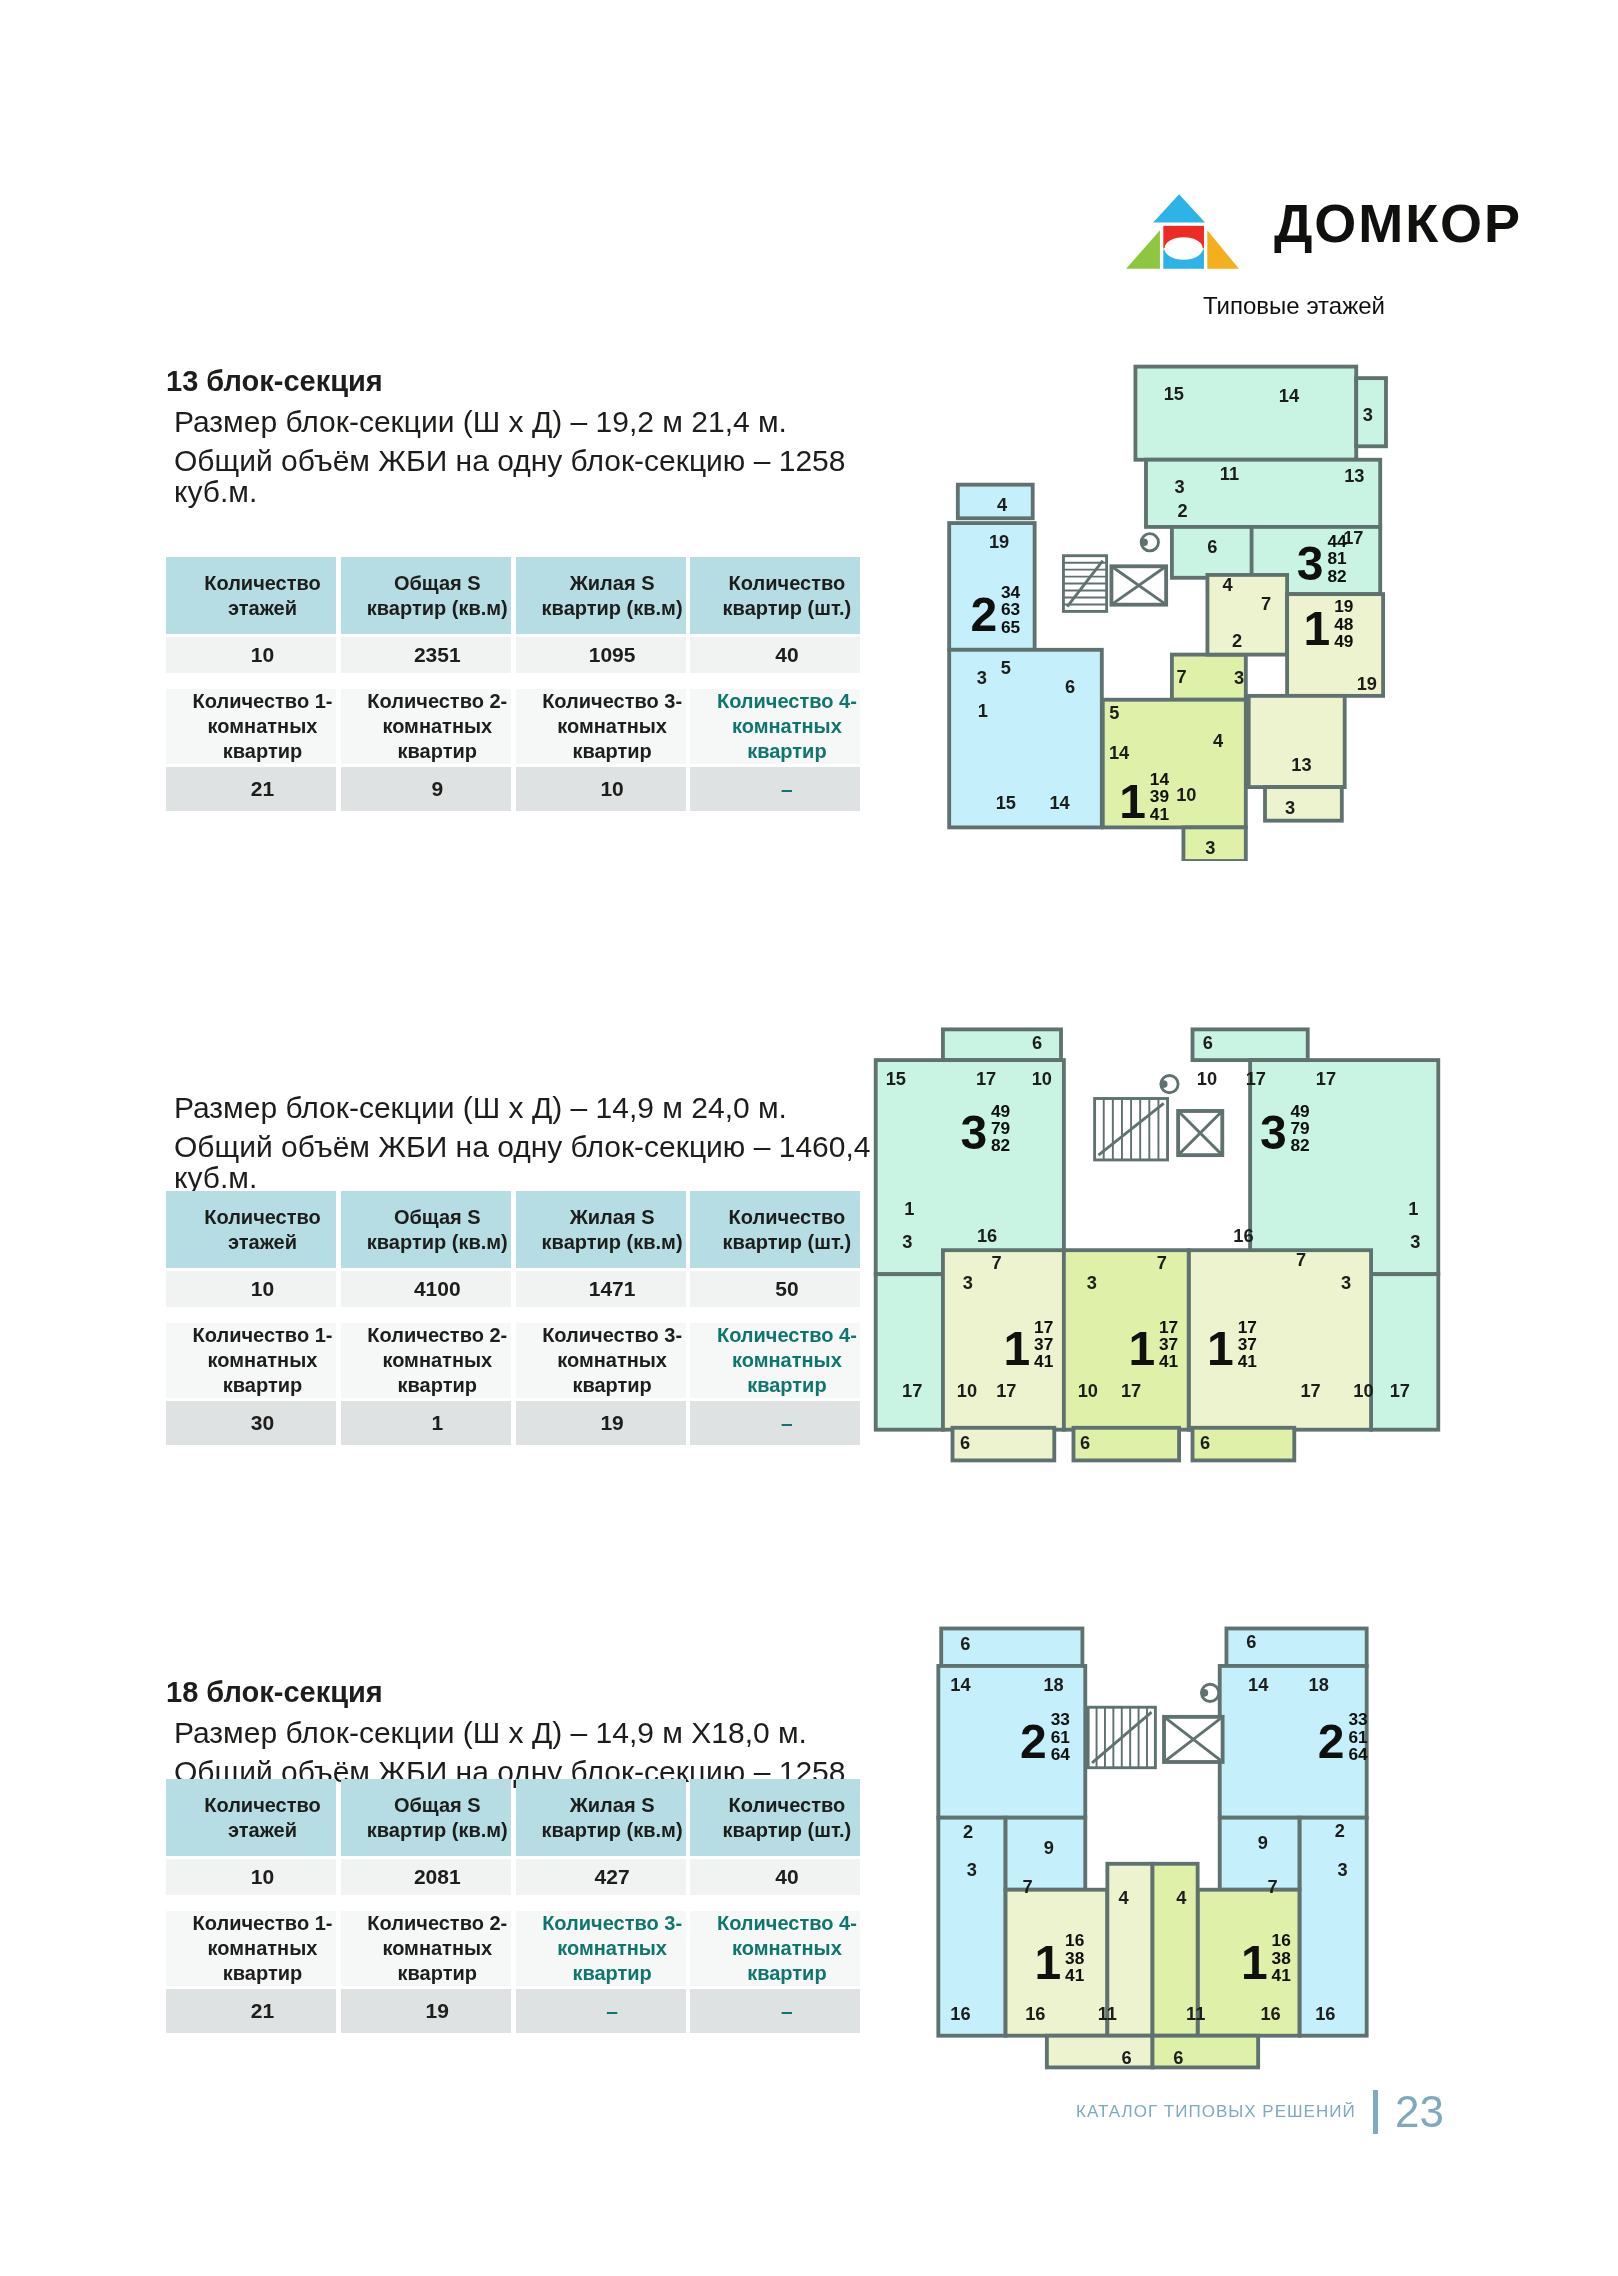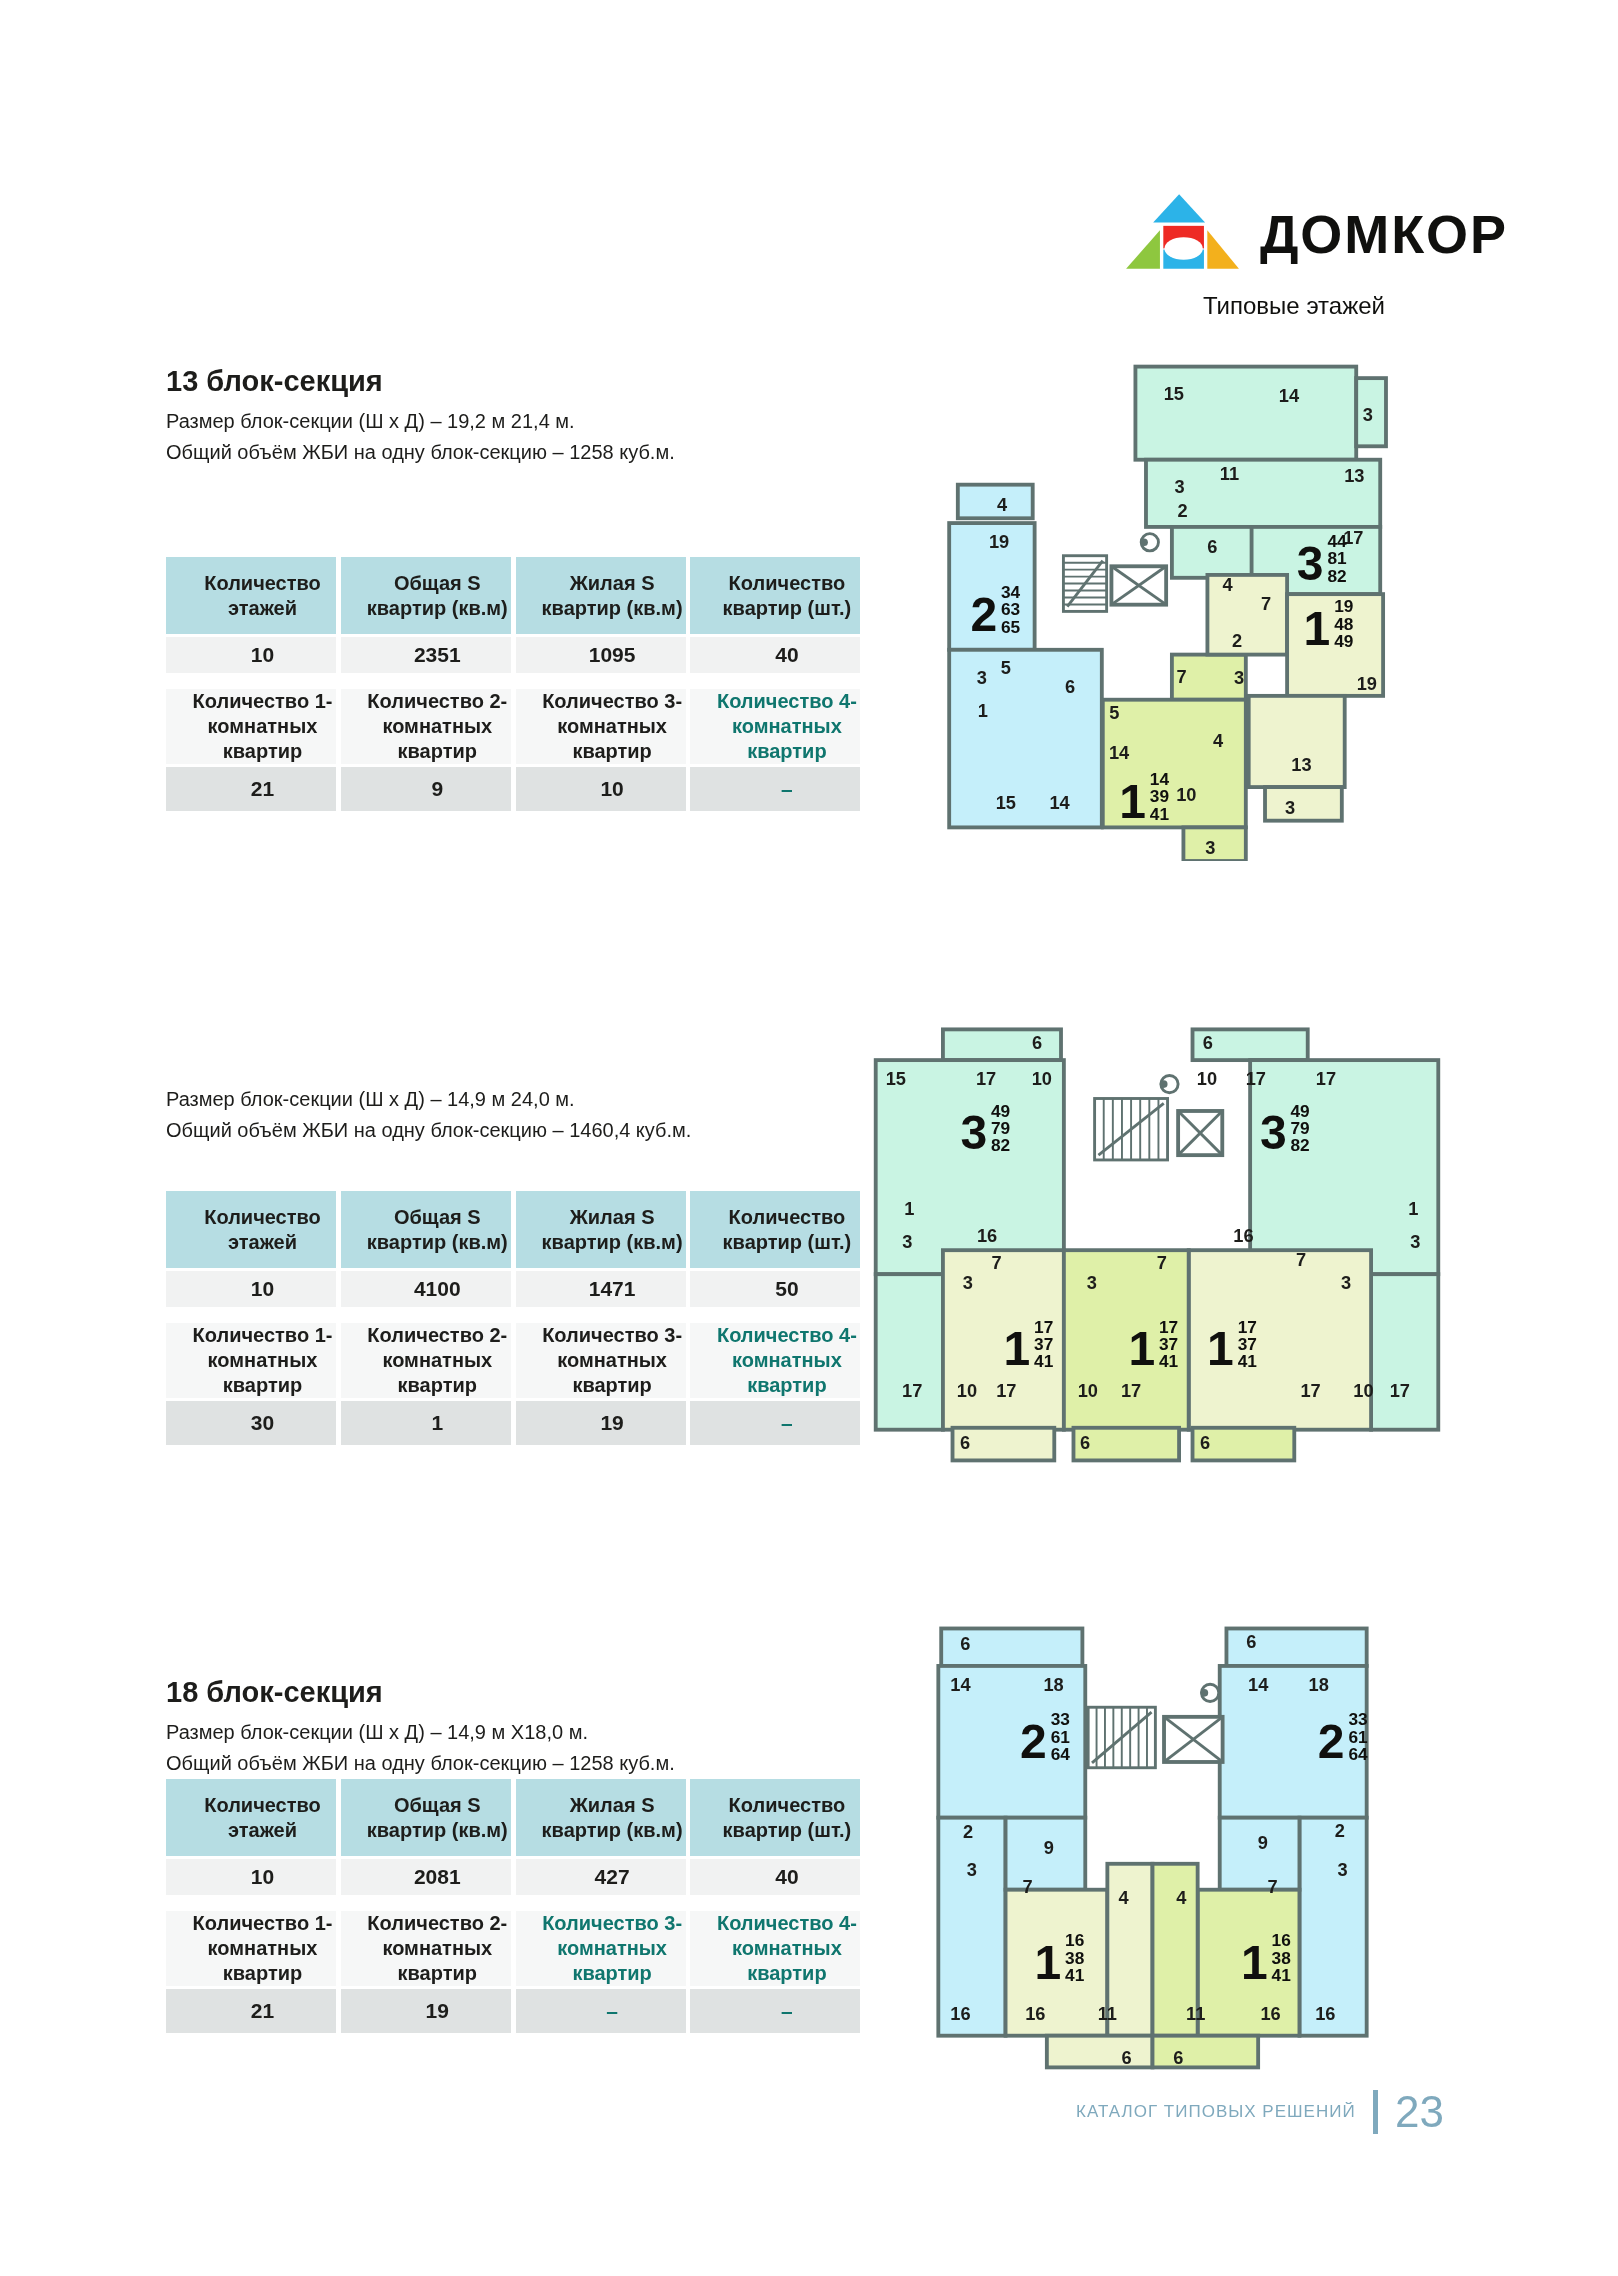--- a/index.html
+++ b/index.html
@@ -1,27 +1,27 @@
 <!DOCTYPE html>
 <html><head>
 <meta charset="utf-8">
 <style>
   html,body{margin:0;padding:0;background:#ffffff;}
   .page{position:relative;width:1619px;height:2277px;background:#ffffff;overflow:hidden;
         font-family:"Liberation Sans","DejaVu Sans",sans-serif;color:#1d1d1b;}
   .abs{position:absolute;}
 
   
-  .brand-row{display:flex;align-items:center;gap:21px;}
+  .brand-row{display:flex;gap:35px;}
   .brand-text{font-size:54px;font-weight:800;letter-spacing:1.9px;color:#10100e;}
   .subtitle{font-size:24px;font-weight:400;color:#10100e;}
 
   
   .sec-title{font-size:29px;font-weight:700;margin:0 0 7.7px 0;}
-  .sec-line{font-size:20px;font-weight:500;margin:0;line-height:31px;}
+  .sec-line{font-size:30px;font-weight:500;margin:8px;line-height:31px;}
 
   
   .tbl{width:694px;}
   .grid{display:grid;grid-template-columns:repeat(4,170px);column-gap:4.8px;row-gap:2.9px;}
   .cell{display:flex;align-items:center;justify-content:center;text-align:center;padding-left:23px;}
   .th1{background:#b6dde3;height:77px;font-size:20px;font-weight:700;line-height:25px;}
   .v1{background:#f1f2f2;height:36px;font-size:21px;font-weight:600;}
   .th2{background:#f6f7f7;height:75px;font-size:20px;font-weight:700;line-height:25px;}
   .v2{background:#dfe2e2;height:44px;font-size:21px;font-weight:600;}
   .spacer{height:16.3px;}

